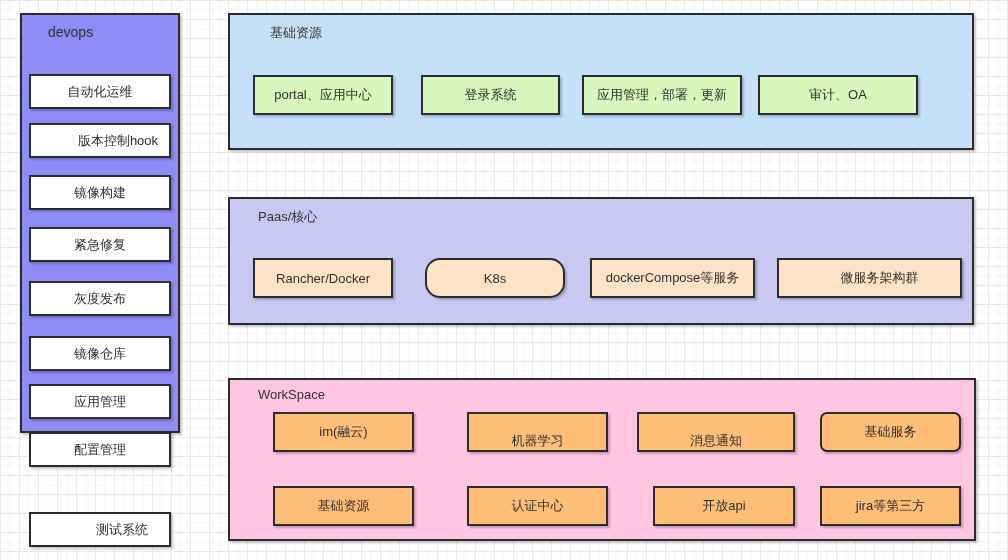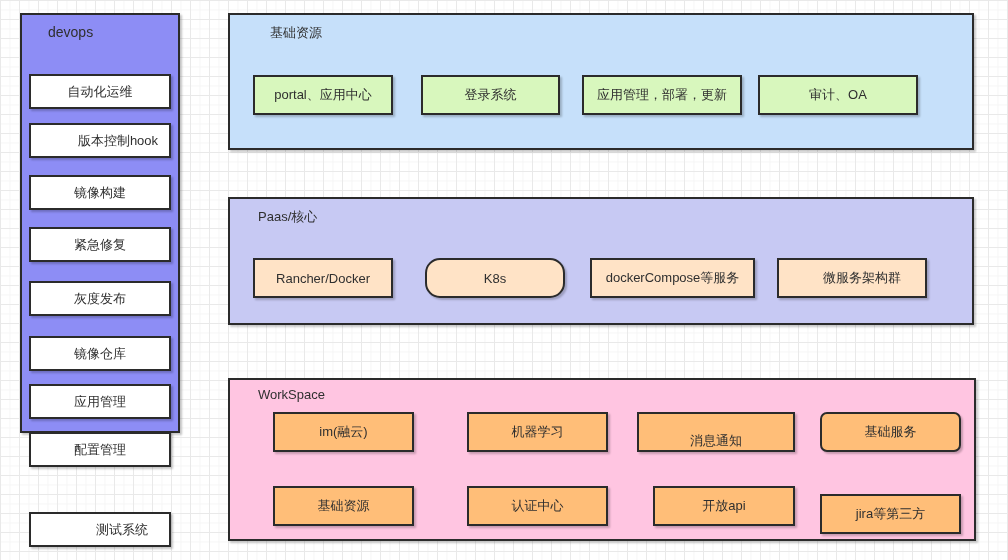--- a/index.html
+++ b/index.html
@@ -99,46 +99,46 @@
     <div class="group-title" style="left:28px; top:9px;">Paas/核心</div>
     <div class="node" style="left:23px;  width:140px;">
         <span>Rancher/Docker</span>
       </div>
     <div class="node" style="left:195px; width:140px;border-radius:15px;">
         <span>K8s</span>
       </div>
     <div class="node" style="left:360px; width:165px;">
         <span>dockerCompose等服务</span>
       </div>
-    <div class="node" style="left:547px; width:150px;padding-left:20px;">
+    <div class="node" style="left:547px; width:185px;padding-left:20px;">
         <span>微服务架构群</span>
       </div>
   </div>
 
   <div class="group c-workspace" style="left:228px; top:378px; width:748px; height:163px;">
     <div class="group-title" style="left:28px; top:7px;">WorkSpace</div>
     <div class="node" style="left:43px;  top:32px;  width:141px;">
         <span>im(融云)</span>
       </div>
-    <div class="node" style="left:237px; top:32px;  width:141px;">
+    <div class="node" style="left:237px; top:32px;  width:141px;align-items:flex-end;">
         <span>机器学习</span>
       </div>
     <div class="node" style="left:407px; top:32px;  width:158px;align-items:flex-end;">
         <span>消息通知</span>
       </div>
     <div class="node" style="left:590px; top:32px;  width:141px;border-radius:7px;">
         <span>基础服务</span>
       </div>
     <div class="node" style="left:43px;  top:106px; width:141px;">
         <span>基础资源</span>
       </div>
     <div class="node" style="left:237px; top:106px; width:141px;">
         <span>认证中心</span>
       </div>
     <div class="node" style="left:423px; top:106px; width:142px;">
         <span>开放api</span>
       </div>
-    <div class="node" style="left:590px; top:114px; width:141px;">
+    <div class="node" style="left:590px; top:106px; width:141px;">
         <span>jira等第三方</span>
       </div>
   </div>
 
 </div>
 
 </body></html>

